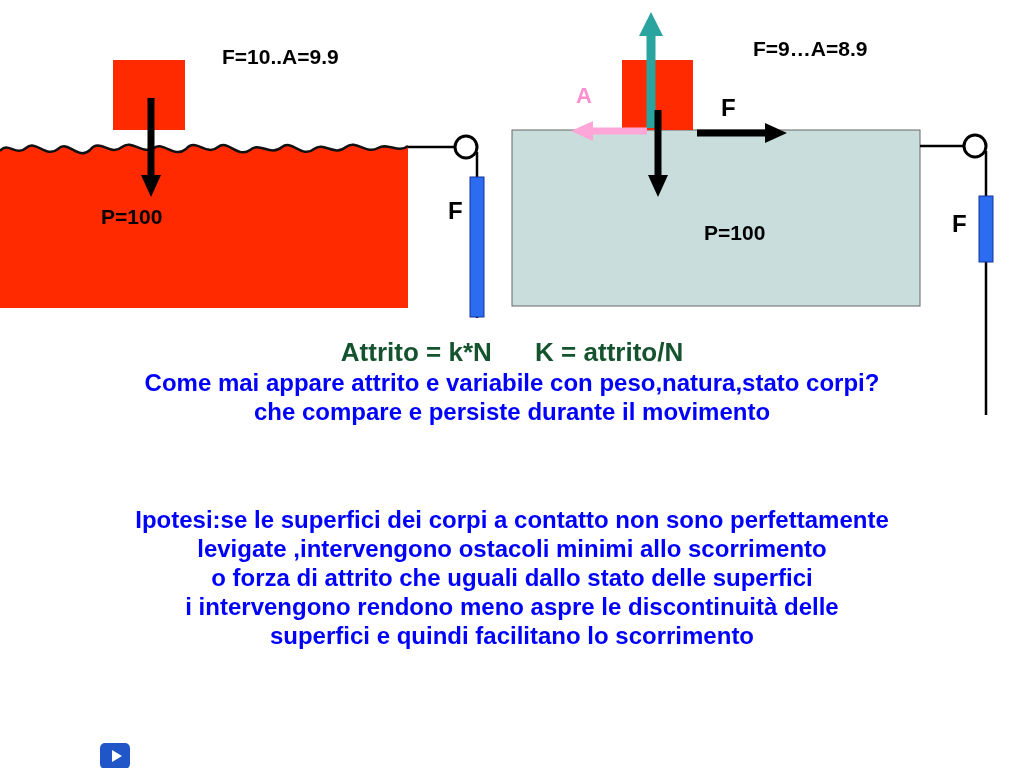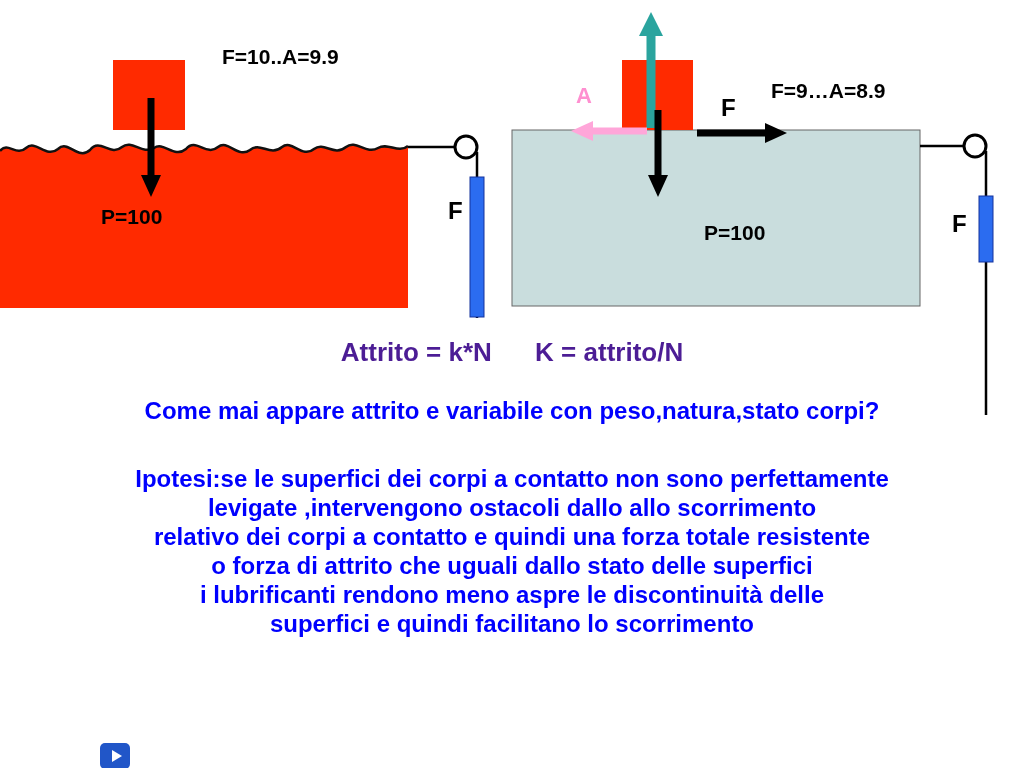--- a/index.html
+++ b/index.html
@@ -8,28 +8,28 @@
     font-family:"Liberation Sans", sans-serif;overflow:hidden;
   }
   .slide{position:absolute;inset:0;}
   svg{position:absolute;left:0;top:0;}
   .lbl{position:absolute;font-weight:bold;color:#000;white-space:nowrap;}
   .lbl-21{font-size:21px;}
   .lbl-24{font-size:24px;}
   .lbl-pink{color:#ff8fd0;font-size:22px;}
   .formula{
     position:absolute;left:0;top:337px;width:100%;text-align:center;
-    color:#4c1d95;font-weight:bold;font-size:26px;white-space:pre;
+    color:#14532d;font-weight:bold;font-size:26px;white-space:pre;
   }
   .para{
     position:absolute;left:0;width:100%;text-align:center;
     color:#0000fe;font-weight:bold;font-size:24px;line-height:29px;
   }
-  .para1{top:368px;margin-top:28px;}
-  .para2{top:464px;}
+  .para1{top:368px;}
+  .para2{top:505px;}
   .logo{
     position:absolute;left:100px;top:743px;width:30px;height:26px;
     background:#2156c8;border-radius:5px;display:flex;
     align-items:center;justify-content:center;
   }
   .play{
     width:0;height:0;border-left:10px solid #ffffff;
     border-top:6px solid transparent;border-bottom:6px solid transparent;
     margin-left:3px;
   }
@@ -64,38 +64,38 @@
     <line x1="920" y1="146" x2="964" y2="146" stroke="#000" stroke-width="2.5"></line>
     <circle cx="975" cy="146" r="11" fill="#ffffff" stroke="#000" stroke-width="3"></circle>
     <line x1="986" y1="151" x2="986" y2="415" stroke="#000" stroke-width="2.5"></line>
     <rect x="979" y="196" width="14" height="66" fill="#2b6cf0" stroke="#15339c" stroke-width="1"></rect>
   </svg>
 
   <div class="lbl lbl-21" style="left:222px;top:45px;">F=10..A=9.9</div>
   <div class="lbl lbl-21" style="left:101px;top:205px;">P=100</div>
   <div class="lbl lbl-24" style="left:448px;top:197px;">F</div>
 
-  <div class="lbl lbl-21" style="left:771px;top:37px;margin-top:42px;">F=9…A=8.9</div>
+  <div class="lbl lbl-21" style="left:753px;top:37px;">F=9…A=8.9</div>
   <div class="lbl lbl-pink" style="left:576px;top:83px;">A</div>
   <div class="lbl lbl-24" style="left:721px;top:94px;">F</div>
   <div class="lbl lbl-21" style="left:704px;top:221px;">P=100</div>
   <div class="lbl lbl-24" style="left:952px;top:210px;">F</div>
 
   <div class="formula">Attrito = k*N      K = attrito/N</div>
 
   <div class="para para1">
     <div>Come mai appare attrito e variabile con peso,natura,stato corpi?</div>
+    <div>che compare e persiste durante il movimento</div>
   </div>
 
   <div class="para para2">
     <div>Ipotesi:se le superfici dei corpi a contatto non sono perfettamente</div>
-    <div>levigate ,intervengono ostacoli dallo allo scorrimento</div>
-    <div>relativo dei corpi a contatto e quindi una forza totale resistente</div>
+    <div>levigate ,intervengono ostacoli minimi allo scorrimento</div>
     <div>o forza di attrito che uguali dallo stato delle superfici</div>
-    <div>i lubrificanti rendono meno aspre le discontinuità delle</div>
+    <div>i intervengono rendono meno aspre le discontinuità delle</div>
     <div>superfici e quindi facilitano lo scorrimento</div>
   </div>
 
   <div class="logo">
     <span class="play"></span>
   </div>
 
 </div>
 
 </body></html>

